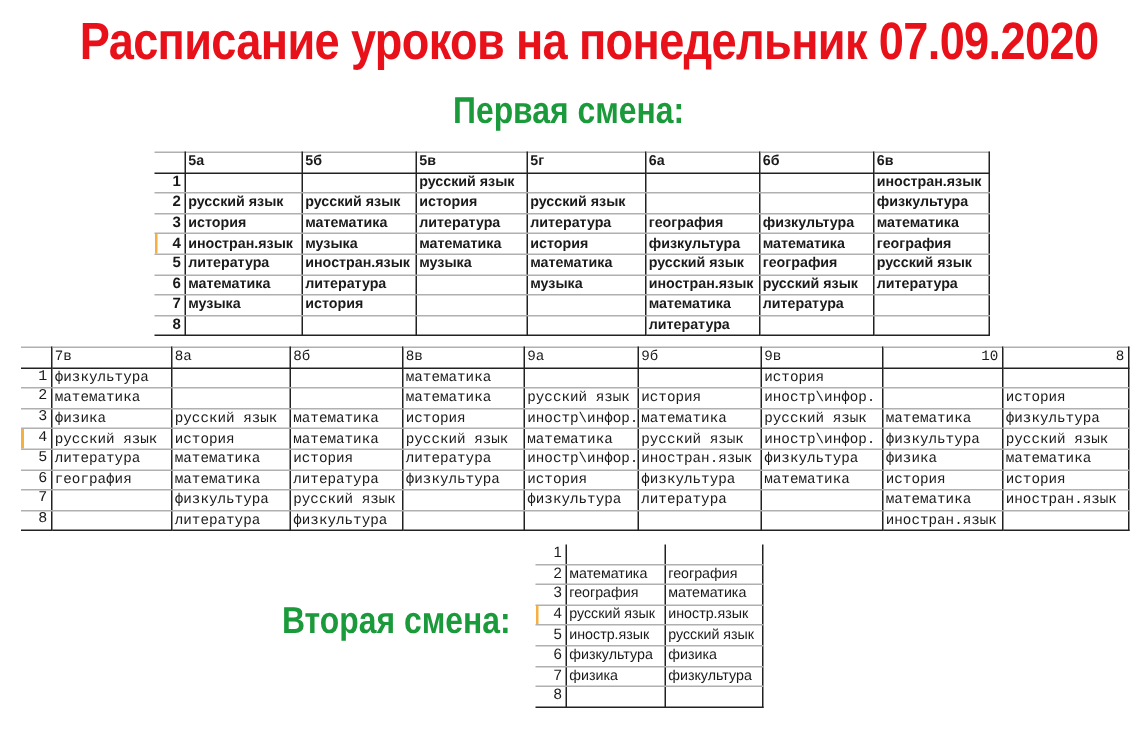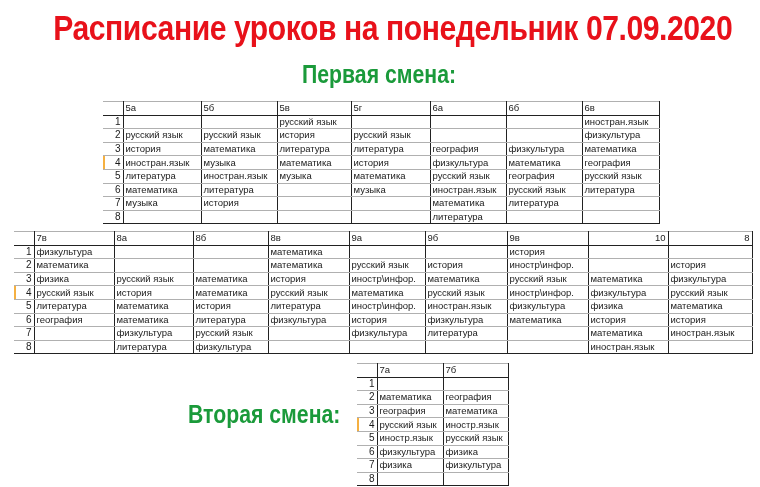--- a/index.html
+++ b/index.html
@@ -24,22 +24,22 @@
     table.sheet td {
       height: 12.6px; padding: 0 2px; border-bottom: 1px solid #b0b0b0;
       border-right: 1px solid #222; white-space: nowrap; overflow: hidden; line-height: 12px;
     }
     table.sheet tr.hdr td { border-top: 1px solid #b0b0b0; border-bottom: 1px solid #222; }
     table.sheet td.idx { text-align: right; background: #ffffff; border-right: 1px solid #222; font-size: 10px; }
     table.sheet td.idx.sel { box-shadow: inset 2px 0 0 #f5b041; }
     table.sheet td.num-hdr { text-align: right; margin-left: 28px; }
     table.sheet tr:last-child td { border-bottom: 1px solid #222; }
 
-    #t1 { left: 103px; top: 101px; width: 556px; }
-    #t2 { left: 14px; top: 231px; width: 738px; }
+    #t1 { left: 103px; top: 101px; width: 556px; font-weight: bold; }
+    #t2 { left: 14px; top: 231px; width: 738px; font-family: Liberation Mono, monospace; }
     #t3 { left: 357px; top: 363px; width: 151px; }
   </style>
 </head>
 <body>
 
 <div class="title">Расписание уроков на понедельник 07.09.2020</div>
 <div class="shift-title" id="shift1">Первая смена:</div>
 
 <table class="sheet" id="t1">
   <colgroup>
@@ -273,25 +273,20 @@
 
 <div class="shift-title" id="shift2">Вторая смена:</div>
 
 <table class="sheet" id="t3">
   <colgroup>
     <col style="width:20px">
       <col style="width:66px">
       <col style="width:65px">
   </colgroup>
   <tbody id="t3body">
-      <tr class="hdr">
-        <td class="idx"></td>
-        <td>7а</td>
-        <td>7б</td>
-      </tr>
       <tr>
         <td class="idx">1</td>
         <td></td>
         <td></td>
       </tr>
       <tr>
         <td class="idx">2</td>
         <td>математика</td>
         <td>география</td>
       </tr>

